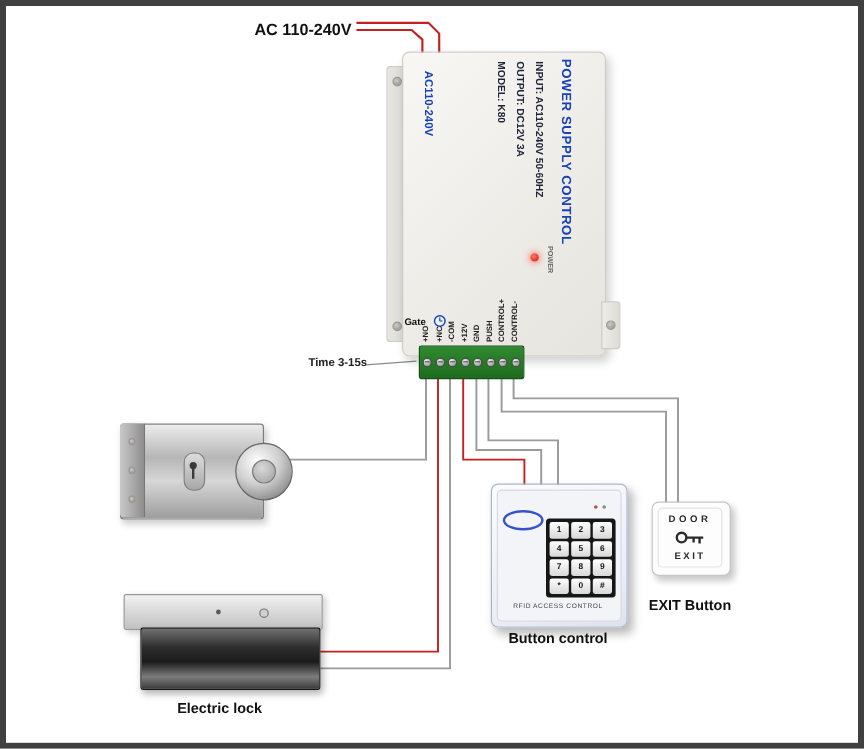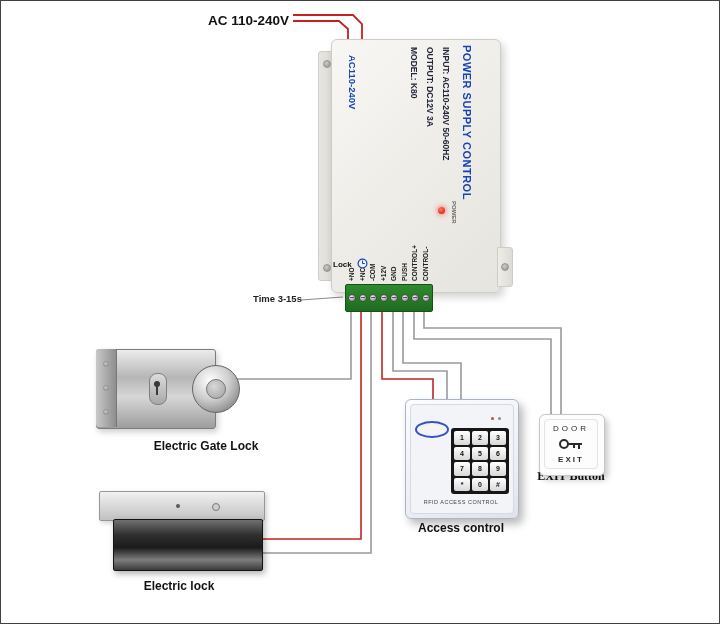--- a/index.html
+++ b/index.html
@@ -1,16 +1,16 @@
 <!DOCTYPE html>
 <html><head>
 <meta charset="utf-8">
 <style>
   html,body{margin:0;padding:0;background:#fff;}
-  #canvas{position:relative;width:720px;height:624px;background:#ffffff;border:1px solid #404040;box-sizing:border-box;overflow:hidden;font-family:"Liberation Sans",sans-serif;color:#111;}
+  #canvas{position:relative;width:720px;height:624px;background:#ffffff;border:5px solid #404040;box-sizing:border-box;overflow:hidden;font-family:"Liberation Sans",sans-serif;color:#111;}
   .abs{position:absolute;}
   .lbl{position:absolute;font-weight:bold;font-size:12px;text-align:center;color:#111;}
   .vt{position:absolute;transform-origin:0 0;transform:rotate(90deg);white-space:nowrap;}
   .vtu{position:absolute;transform-origin:0 0;transform:rotate(-90deg);white-space:nowrap;}
   
   .psu-body{left:330px;top:38px;width:168px;height:252px;background:linear-gradient(135deg,#f8f7f4 0%,#eeece7 55%,#e6e4de 100%);border:1px solid #cfccc5;border-radius:6px;box-shadow:3px 4px 8px rgba(0,0,0,.18);z-index:2;}
   .psu-flange{left:317px;top:50px;width:15px;height:228px;background:linear-gradient(90deg,#e7e5e0,#dcdad4);border:1px solid #cfccc5;border-radius:3px 0 0 3px;z-index:2;}
   .psu-tab{left:496px;top:246px;width:14px;height:38px;background:linear-gradient(90deg,#efede8,#dddbd5);border:1px solid #cfccc5;border-radius:0 3px 3px 0;z-index:2;}
   .hole{position:absolute;width:6px;height:6px;border-radius:50%;background:radial-gradient(circle at 40% 35%,#cfcdc7,#8f8d87);border:1px solid #9a9892;}
   .psu-title{font-size:11px;font-weight:bold;letter-spacing:.5px;}
@@ -24,21 +24,21 @@
   .kp-panel{left:404px;top:398px;width:112px;height:118px;background:linear-gradient(160deg,#fcfcfe 0%,#eceef4 70%,#dfe2ea 100%);border:1px solid #aab4c8;border-radius:6px;box-shadow:4px 5px 8px rgba(0,0,0,.28);z-index:2;}
   .kp-inner{left:409px;top:403px;width:102px;height:108px;background:#f3f4f8;border:1px solid #d5d9e4;border-radius:4px;z-index:2;}
   .kp-oval{left:414px;top:420px;width:34px;height:17px;border:2.5px solid #3752c8;border-radius:50%;box-sizing:border-box;z-index:3;}
   .kp-keys{left:450px;top:427px;width:58px;height:66px;display:grid;grid-template-columns:repeat(3,1fr);gap:2px;padding:3px;background:#161616;border-radius:3px;box-sizing:border-box;z-index:3;}
   .key{background:linear-gradient(#ffffff,#d8d8d8);border-radius:2px;display:flex;align-items:center;justify-content:center;font-size:7px;font-weight:bold;color:#111;}
   .kp-rfid{left:410px;top:498px;width:100px;text-align:center;font-size:5.5px;letter-spacing:.5px;color:#444;z-index:3;}
   .dot{position:absolute;border-radius:50%;z-index:3;}
   
   .exit-box{left:538px;top:413px;width:64px;height:60px;background:#fdfdfd;border:1px solid #c6c6c6;border-radius:6px;box-shadow:3px 4px 6px rgba(0,0,0,.22);z-index:2;}
   .exit-inner{left:543px;top:418px;width:54px;height:50px;border:1px solid #e3e3e3;border-radius:4px;z-index:2;display:flex;flex-direction:column;align-items:center;justify-content:space-between;padding:4px 0;box-sizing:border-box;}
-  .exit-door{font-size:8px;font-weight:normal;letter-spacing:3px;color:#2b2b2b;text-align:right;}
+  .exit-door{font-size:8px;font-weight:bold;letter-spacing:3px;color:#2b2b2b;text-align:right;}
   .exit-exit{font-size:8px;font-weight:bold;letter-spacing:2px;color:#2b2b2b;}
   
   .gl-body{left:95px;top:348px;width:118px;height:78px;background:linear-gradient(180deg,#ececec 0%,#b6b6b6 35%,#d7d7d7 60%,#9d9d9d 100%);border:1px solid #7c7c7c;border-radius:3px;box-shadow:2px 3px 6px rgba(0,0,0,.2);z-index:2;}
   .gl-strip{left:95px;top:348px;width:20px;height:78px;background:linear-gradient(90deg,#c9c9c9,#8e8e8e);border-right:1px solid #777;border-radius:3px 0 0 3px;z-index:3;}
   .gl-key{left:148px;top:372px;width:16px;height:30px;background:linear-gradient(180deg,#dcdcdc,#a8a8a8);border:1px solid #808080;border-radius:8px;z-index:3;}
   .gl-keyhole{left:153px;top:380px;width:6px;height:6px;border-radius:50%;background:#3a3a3a;z-index:4;}
   .gl-keyslot{left:155px;top:385px;width:2px;height:9px;background:#3a3a3a;z-index:4;}
   .gl-cyl{left:191px;top:364px;width:46px;height:46px;border-radius:50%;background:radial-gradient(circle at 38% 32%,#ffffff,#cdcdcd 45%,#909090 78%,#6e6e6e);border:1px solid #666;z-index:3;}
   .gl-cyl2{left:205px;top:378px;width:18px;height:18px;border-radius:50%;background:radial-gradient(circle at 40% 35%,#d8d8d8,#a0a0a0);border:1px solid #777;z-index:4;}
   
@@ -79,21 +79,21 @@
 
   <div class="vt psu-title" style="left:472px;top:44px;z-index:3;color:#1742b8;">POWER SUPPLY CONTROL</div>
   <div class="vt psu-line" style="left:450px;top:46px;z-index:3;">INPUT: AC110-240V 50-60HZ</div>
   <div class="vt psu-line" style="left:434px;top:46px;z-index:3;">OUTPUT: DC12V  3A</div>
   <div class="vt psu-line" style="left:418px;top:46px;z-index:3;">MODEL: K80</div>
   <div class="vt" style="left:357px;top:54px;z-index:3;font-size:9.5px;font-weight:bold;color:#1742b8;">AC110-240V</div>
 
   <div class="abs led"></div>
   <div class="vt" style="left:456px;top:200px;z-index:3;font-size:6px;color:#666;font-weight:bold;">POWER</div>
 
-  <div class="abs" style="left:332px;top:259px;font-size:8px;font-weight:bold;z-index:3;">Lock</div>
+  <div class="abs" style="left:332px;top:259px;font-size:8px;font-weight:bold;z-index:3;">Gate</div>
   <svg class="icon" style="left:356px;top:257px;" width="11" height="11" viewBox="0 0 11 11">
     <circle cx="5.5" cy="5.5" r="4.4" fill="#eef2ff" stroke="#1742b8" stroke-width="1.2"></circle>
     <line x1="5.5" y1="5.5" x2="5.5" y2="2.6" stroke="#1742b8" stroke-width="1"></line>
     <line x1="5.5" y1="5.5" x2="7.8" y2="5.5" stroke="#1742b8" stroke-width="1"></line>
   </svg>
 
   <div class="abs tstrip">
       <span class="screw" style="left: 2px; top: 9px;"></span>
       <span class="screw" style="left: 12.5px; top: 9px;"></span>
       <span class="screw" style="left: 23px; top: 9px;"></span>
@@ -120,21 +120,20 @@
   <div class="abs gl-strip">
     <span class="hole" style="left:7px;top:12px;width:4px;height:4px;"></span>
     <span class="hole" style="left:7px;top:36px;width:4px;height:4px;"></span>
     <span class="hole" style="left:7px;top:60px;width:4px;height:4px;"></span>
   </div>
   <div class="abs gl-key"></div>
   <div class="abs gl-keyhole"></div>
   <div class="abs gl-keyslot"></div>
   <div class="abs gl-cyl"></div>
   <div class="abs gl-cyl2"></div>
-  <div class="lbl" style="left:140px;top:438px;width:130px;">Electric Gate Lock</div>
 
   <div class="abs ml-plate">
     <span class="dot" style="left:76px;top:12px;width:4px;height:4px;background:#5a5a5a;"></span>
     <span class="dot" style="left:112px;top:11px;width:6px;height:6px;background:#cfcfcf;border:1px solid #777;"></span>
   </div>
   <div class="abs ml-bar"></div>
   <div class="lbl" style="left:118px;top:578px;width:120px;">Electric lock</div>
 
   <div class="abs kp-panel"></div>
   <div class="abs kp-inner"></div>
@@ -149,28 +148,28 @@
       <div class="key">5</div>
       <div class="key">6</div>
       <div class="key">7</div>
       <div class="key">8</div>
       <div class="key">9</div>
       <div class="key">*</div>
       <div class="key">0</div>
       <div class="key">#</div>
     </div>
   <div class="abs kp-rfid">RFID ACCESS CONTROL</div>
-  <div class="lbl" style="left:405px;top:520px;width:110px;">Access control</div>
+  <div class="lbl" style="left:405px;top:520px;width:110px;">Button control</div>
 
   <div class="abs exit-box"></div>
   <div class="abs exit-inner">
     <span class="exit-door">DOOR</span>
     <svg width="26" height="14" viewBox="0 0 26 14">
       <circle cx="6" cy="7" r="4" fill="none" stroke="#2b2b2b" stroke-width="2"></circle>
       <line x1="10" y1="7" x2="24" y2="7" stroke="#2b2b2b" stroke-width="2"></line>
       <line x1="16" y1="7" x2="16" y2="11" stroke="#2b2b2b" stroke-width="2"></line>
       <line x1="21" y1="7" x2="21" y2="12" stroke="#2b2b2b" stroke-width="2"></line>
     </svg>
     <span class="exit-exit">EXIT</span>
   </div>
-  <div class="lbl" style="left:535px;top:468px;width:70px;font-family:Liberation Serif, serif;">EXIT Button</div>
+  <div class="lbl" style="left:535px;top:492px;width:70px;">EXIT Button</div>
 
 </div>
 
 </body></html>

